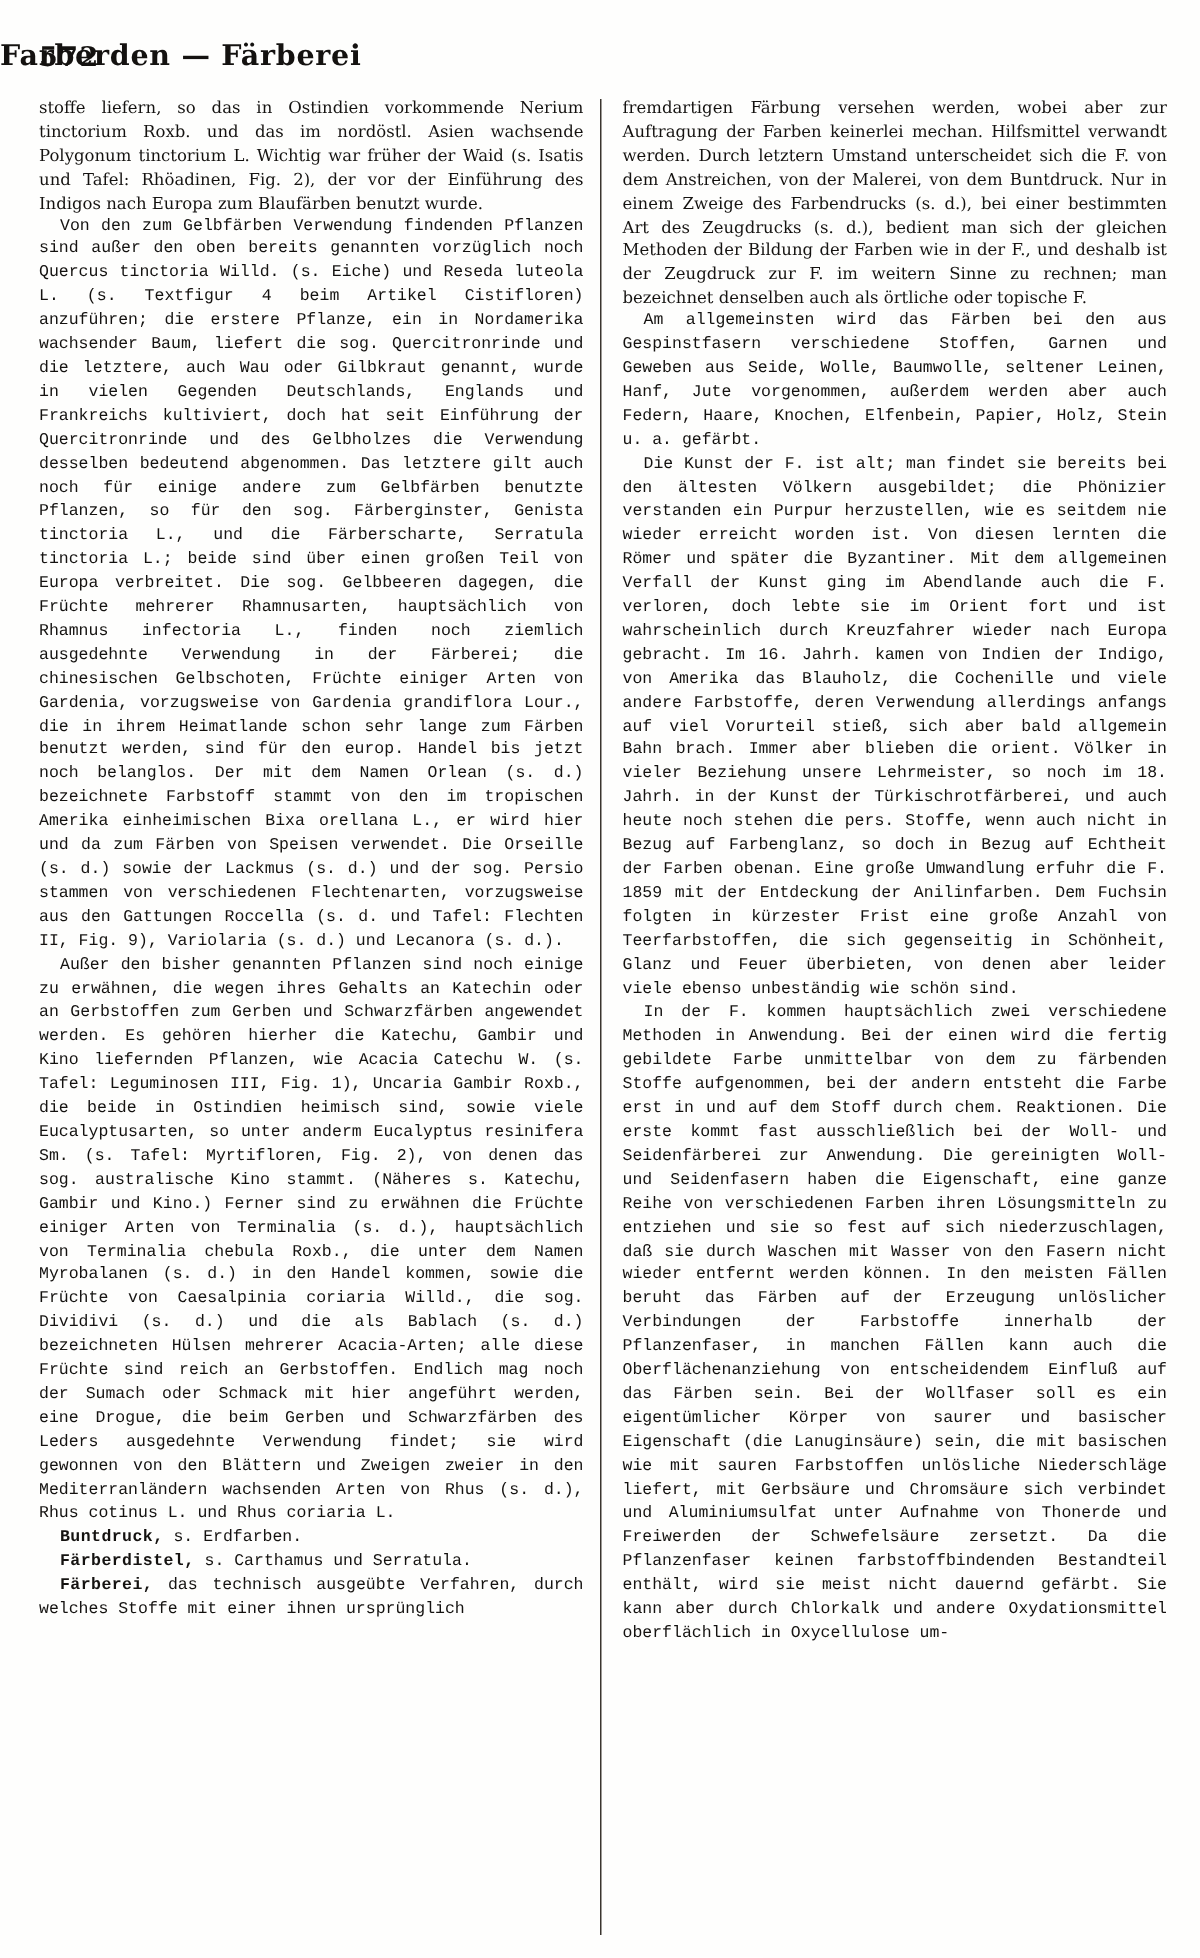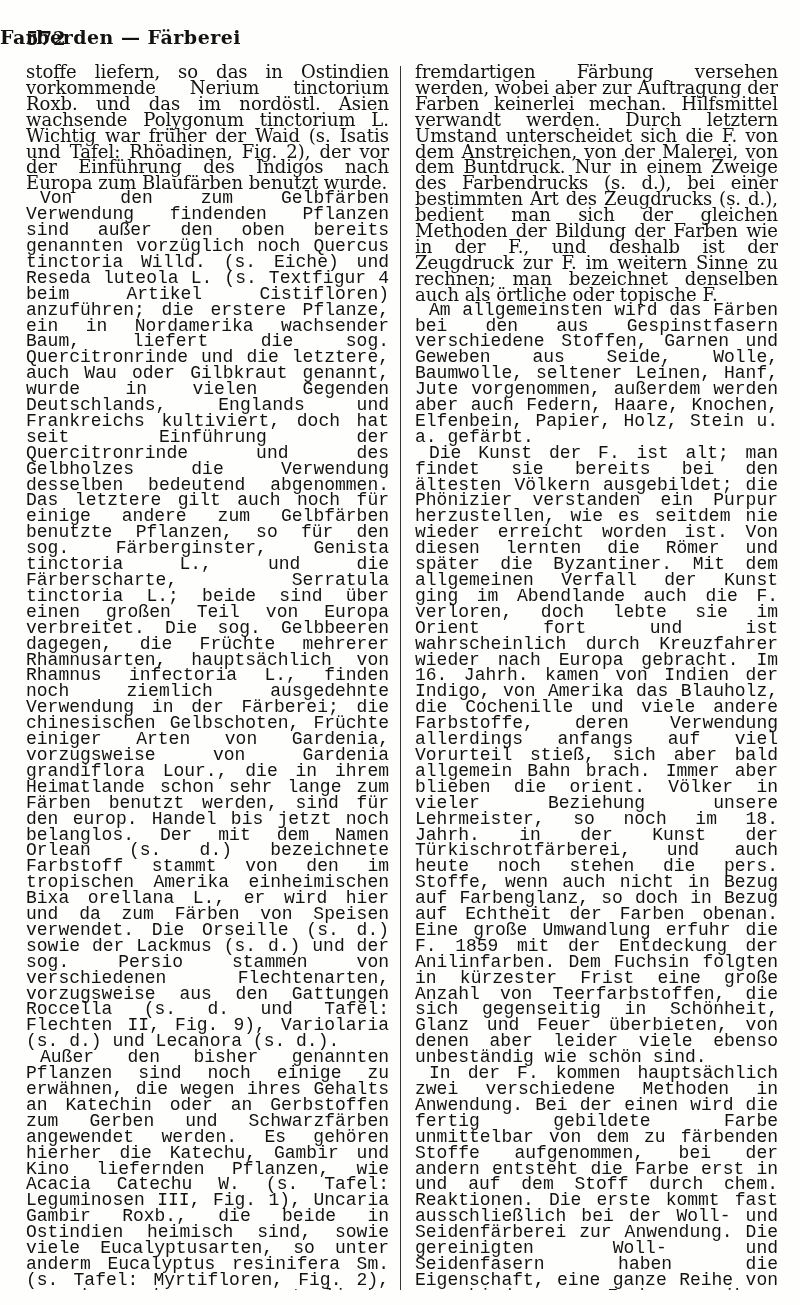--- a/index.html
+++ b/index.html
@@ -44,21 +44,21 @@
   .columns {
     display: flex;
     padding: 14px 22px 0 26px;
     box-sizing: border-box;
     height: 1240px;
   }
   .col {
     flex: 1 1 0;
     overflow: hidden;
     text-align: justify;
-    font-size: 18px;
+    font-size: 11px;
     line-height: 15.9px;
     hyphens: auto;
     -webkit-hyphens: auto;
   }
   .col-left { padding-right: 11px; }
   .col-right { padding-left: 14px; }
   .col-divider {
     width: 1px;
     background: #3a352f;
     margin-top: 2px;
@@ -85,20 +85,21 @@
     <div class="page-title">Farberden — Färberei</div>
   </div>
 
   <div class="columns">
     <div class="col col-left">
         <p>stoffe liefern, so das in Ostindien vorkommende Nerium tinctorium Roxb. und das im nordöstl. Asien wachsende Polygonum tinctorium L. Wichtig war früher der Waid (s. Isatis und Tafel: Rhöadinen, Fig. 2), der vor der Einführung des Indigos nach Europa zum Blaufärben benutzt wurde.</p>
         <p class="indent">Von den zum Gelbfärben Verwendung findenden Pflanzen sind außer den oben bereits genannten vorzüglich noch Quercus tinctoria Willd. (s. Eiche) und Reseda luteola L. (s. Textfigur 4 beim Artikel Cistifloren) anzuführen; die erstere Pflanze, ein in Nordamerika wachsender Baum, liefert die sog. Quercitronrinde und die letztere, auch Wau oder Gilbkraut genannt, wurde in vielen Gegenden Deutschlands, Englands und Frankreichs kultiviert, doch hat seit Einführung der Quercitronrinde und des Gelbholzes die Verwendung desselben bedeutend abgenommen. Das letztere gilt auch noch für einige andere zum Gelbfärben benutzte Pflanzen, so für den sog. Färberginster, Genista tinctoria L., und die Färberscharte, Serratula tinctoria L.; beide sind über einen großen Teil von Europa verbreitet. Die sog. Gelbbeeren dagegen, die Früchte mehrerer Rhamnusarten, hauptsächlich von Rhamnus infectoria L., finden noch ziemlich ausgedehnte Verwendung in der Färberei; die chinesischen Gelbschoten, Früchte einiger Arten von Gardenia, vorzugsweise von Gardenia grandiflora Lour., die in ihrem Heimatlande schon sehr lange zum Färben benutzt werden, sind für den europ. Handel bis jetzt noch belanglos. Der mit dem Namen Orlean (s. d.) bezeichnete Farbstoff stammt von den im tropischen Amerika einheimischen Bixa orellana L., er wird hier und da zum Färben von Speisen verwendet. Die Orseille (s. d.) sowie der Lackmus (s. d.) und der sog. Persio stammen von verschiedenen Flechtenarten, vorzugsweise aus den Gattungen Roccella (s. d. und Tafel: Flechten II, Fig. 9), Variolaria (s. d.) und Lecanora (s. d.).</p>
         <p class="indent">Außer den bisher genannten Pflanzen sind noch einige zu erwähnen, die wegen ihres Gehalts an Katechin oder an Gerbstoffen zum Gerben und Schwarzfärben angewendet werden. Es gehören hierher die Katechu, Gambir und Kino liefernden Pflanzen, wie Acacia Catechu W. (s. Tafel: Leguminosen III, Fig. 1), Uncaria Gambir Roxb., die beide in Ostindien heimisch sind, sowie viele Eucalyptusarten, so unter anderm Eucalyptus resinifera Sm. (s. Tafel: Myrtifloren, Fig. 2), von denen das sog. australische Kino stammt. (Näheres s. Katechu, Gambir und Kino.) Ferner sind zu erwähnen die Früchte einiger Arten von Terminalia (s. d.), hauptsächlich von Terminalia chebula Roxb., die unter dem Namen Myrobalanen (s. d.) in den Handel kommen, sowie die Früchte von Caesalpinia coriaria Willd., die sog. Dividivi (s. d.) und die als Bablach (s. d.) bezeichneten Hülsen mehrerer Acacia-Arten; alle diese Früchte sind reich an Gerbstoffen. Endlich mag noch der Sumach oder Schmack mit hier angeführt werden, eine Drogue, die beim Gerben und Schwarzfärben des Leders ausgedehnte Verwendung findet; sie wird gewonnen von den Blättern und Zweigen zweier in den Mediterranländern wachsenden Arten von Rhus (s. d.), Rhus cotinus L. und Rhus coriaria L.</p>
         <p class="indent"><b class="lead">Buntdruck,</b> s. Erdfarben.</p>
         <p class="indent"><b class="lead">Färberdistel,</b> s. Carthamus und Serratula.</p>
+        <p class="indent"><b class="lead">Färberei,</b> das technisch ausgeübte Verfahren, durch welches Stoffe mit einer ihnen ursprünglich</p>
       </div>
     <div class="col-divider"></div>
     <div class="col col-right">
         <p>fremdartigen Färbung versehen werden, wobei aber zur Auftragung der Farben keinerlei mechan. Hilfsmittel verwandt werden. Durch letztern Umstand unterscheidet sich die F. von dem Anstreichen, von der Malerei, von dem Buntdruck. Nur in einem Zweige des Farbendrucks (s. d.), bei einer bestimmten Art des Zeugdrucks (s. d.), bedient man sich der gleichen Methoden der Bildung der Farben wie in der F., und deshalb ist der Zeugdruck zur F. im weitern Sinne zu rechnen; man bezeichnet denselben auch als örtliche oder topische F.</p>
         <p class="indent">Am allgemeinsten wird das Färben bei den aus Gespinstfasern verschiedene Stoffen, Garnen und Geweben aus Seide, Wolle, Baumwolle, seltener Leinen, Hanf, Jute vorgenommen, außerdem werden aber auch Federn, Haare, Knochen, Elfenbein, Papier, Holz, Stein u. a. gefärbt.</p>
         <p class="indent">Die Kunst der F. ist alt; man findet sie bereits bei den ältesten Völkern ausgebildet; die Phönizier verstanden ein Purpur herzustellen, wie es seitdem nie wieder erreicht worden ist. Von diesen lernten die Römer und später die Byzantiner. Mit dem allgemeinen Verfall der Kunst ging im Abendlande auch die F. verloren, doch lebte sie im Orient fort und ist wahrscheinlich durch Kreuzfahrer wieder nach Europa gebracht. Im 16. Jahrh. kamen von Indien der Indigo, von Amerika das Blauholz, die Cochenille und viele andere Farbstoffe, deren Verwendung allerdings anfangs auf viel Vorurteil stieß, sich aber bald allgemein Bahn brach. Immer aber blieben die orient. Völker in vieler Beziehung unsere Lehrmeister, so noch im 18. Jahrh. in der Kunst der Türkischrotfärberei, und auch heute noch stehen die pers. Stoffe, wenn auch nicht in Bezug auf Farbenglanz, so doch in Bezug auf Echtheit der Farben obenan. Eine große Umwandlung erfuhr die F. 1859 mit der Entdeckung der Anilinfarben. Dem Fuchsin folgten in kürzester Frist eine große Anzahl von Teerfarbstoffen, die sich gegenseitig in Schönheit, Glanz und Feuer überbieten, von denen aber leider viele ebenso unbeständig wie schön sind.</p>
         <p class="indent">In der F. kommen hauptsächlich zwei verschiedene Methoden in Anwendung. Bei der einen wird die fertig gebildete Farbe unmittelbar von dem zu färbenden Stoffe aufgenommen, bei der andern entsteht die Farbe erst in und auf dem Stoff durch chem. Reaktionen. Die erste kommt fast ausschließlich bei der Woll- und Seidenfärberei zur Anwendung. Die gereinigten Woll- und Seidenfasern haben die Eigenschaft, eine ganze Reihe von verschiedenen Farben ihren Lösungsmitteln zu entziehen und sie so fest auf sich niederzuschlagen, daß sie durch Waschen mit Wasser von den Fasern nicht wieder entfernt werden können. In den meisten Fällen beruht das Färben auf der Erzeugung unlöslicher Verbindungen der Farbstoffe innerhalb der Pflanzenfaser, in manchen Fällen kann auch die Oberflächenanziehung von entscheidendem Einfluß auf das Färben sein. Bei der Wollfaser soll es ein eigentümlicher Körper von saurer und basischer Eigenschaft (die Lanuginsäure) sein, die mit basischen wie mit sauren Farbstoffen unlösliche Niederschläge liefert, mit Gerbsäure und Chromsäure sich verbindet und Aluminiumsulfat unter Aufnahme von Thonerde und Freiwerden der Schwefelsäure zersetzt. Da die Pflanzenfaser keinen farbstoffbindenden Bestandteil enthält, wird sie meist nicht dauernd gefärbt. Sie kann aber durch Chlorkalk und andere Oxydationsmittel oberflächlich in Oxycellulose um-</p>
       </div>
   </div>
 

